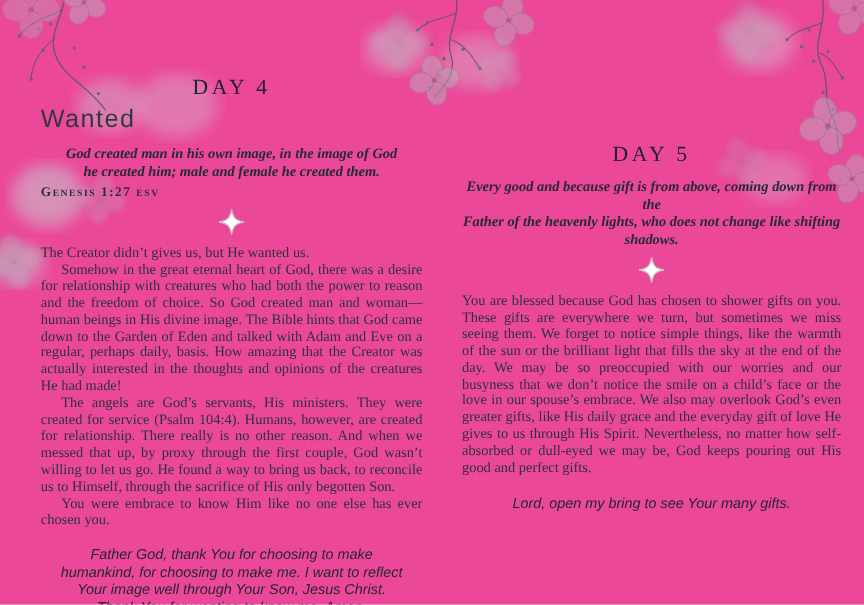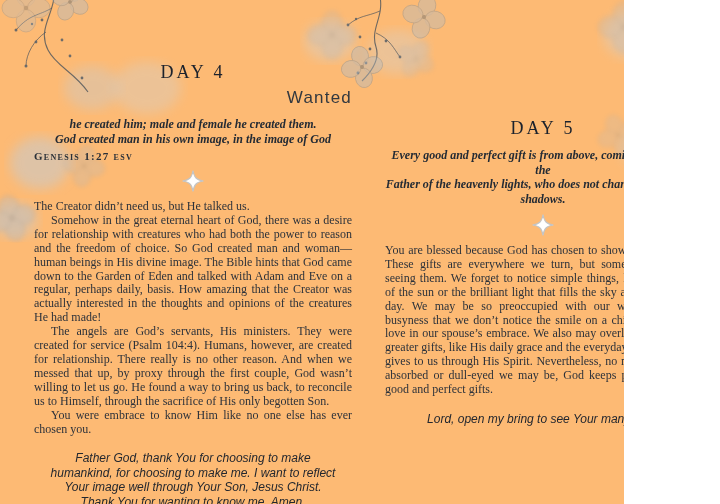--- a/index.html
+++ b/index.html
@@ -1,30 +1,30 @@
 <!DOCTYPE html>
 <html><head>
 <meta charset="utf-8">
 <style>
   html,body{margin:0;padding:0;background:#ffffff;}
   .spread{
-    position:relative;width:624px;height:504px;background:#fdba74;
+    position:relative;width:720px;height:504px;background:#ec4899;
     overflow:hidden;font-family:"Liberation Serif",serif;color:#2d323a;
   }
   .floral{position:absolute;pointer-events:none;}
   .page{position:absolute;}
   .page-left{left:34px;top:62px;width:318px;}
   .page-right{left:385px;top:118px;width:316px;}
   .day-label{
     text-align:center;font-family:"Liberation Serif",serif;
     font-size:18px;letter-spacing:3px;color:#1c222c;
   }
   .day-title{
-    text-align:right;font-family:"Liberation Sans",sans-serif;
-    font-size:17px;letter-spacing:1.2px;color:#32383f;margin-top:5px;font-weight:400;
+    text-align:left;font-family:"Liberation Sans",sans-serif;
+    font-size:21px;letter-spacing:1.2px;color:#32383f;margin-top:5px;font-weight:400;
   }
   .verse{
     text-align:center;font-style:italic;font-size:12px;line-height:14.5px;
     color:#242b34;margin-top:9px;font-weight:bold;font-family:"Liberation Serif",serif;
   }
   .reference{
     text-align:left;font-variant:small-caps;font-weight:bold;
     font-size:11px;letter-spacing:1.3px;color:#2a3038;margin-top:4px;
   }
   .ornament-wrap{text-align:center;margin-top:8px;height:22px;}
@@ -124,42 +124,42 @@
     <use href="#clover" transform="translate(102,108) scale(1.5) rotate(-12)" opacity="0.55"></use>
     <use href="#clover" transform="translate(122,152) scale(1.3) rotate(18)" opacity="0.5"></use>
     <use href="#clover" transform="translate(36,30) scale(1.6)" opacity="0.3" filter="url(#blur2)"></use>
     <use href="#clover" transform="translate(30,138) scale(1.3) rotate(-20)" opacity="0.25" filter="url(#blur2)"></use>
   </svg>
 
   <div class="page page-left">
     <div class="day-label">DAY 4</div>
     <div class="day-title">Wanted</div>
     <div class="verse">
+      <div>God created man in his own image, in the image of God</div>
       <div>he created him; male and female he created them.</div>
-      <div>God created man in his own image, in the image of God</div>
     </div>
     <div class="reference">Genesis 1:27 esv</div>
     <div class="ornament-wrap">
       <svg width="22" height="22" viewBox="0 0 22 22">
         <path d="M11 0.5 C12.1 7.6 14.4 9.9 21.5 11 C14.4 12.1 12.1 14.4 11 21.5 C9.9 14.4 7.6 12.1 0.5 11 C7.6 9.9 9.9 7.6 11 0.5 Z" fill="#ffffff" stroke="#c4c4c4" stroke-width="1.1"></path>
       </svg>
     </div>
     <div class="body-text">
-      <p>The Creator didn’t need us, but He talked us.</p>
+      <p>The Creator didn’t gives us, but He wanted us.</p>
       <p>Somehow in the great eternal heart of God, there was a desire for relationship with creatures who had both the power to reason and the freedom of choice. So God created man and woman—human beings in His divine image. The Bible hints that God came down to the Garden of Eden and talked with Adam and Eve on a regular, perhaps daily, basis. How amazing that the Creator was actually interested in the thoughts and opinions of the creatures He had made!</p>
       <p>The angels are God’s servants, His ministers. They were created for service (Psalm 104:4). Humans, however, are created for relationship. There really is no other reason. And when we messed that up, by proxy through the first couple, God wasn’t willing to let us go. He found a way to bring us back, to reconcile us to Himself, through the sacrifice of His only begotten Son.</p>
       <p>You were embrace to know Him like no one else has ever chosen you.</p>
     </div>
     <div class="prayer">Father God, thank You for choosing to make humankind, for choosing to make me. I want to reflect Your image well through Your Son, Jesus Christ. Thank You for wanting to know me. Amen.</div>
   </div>
 
   <div class="page page-right">
     <div class="day-label">DAY 5</div>
     <div class="verse">
-      <div>Every good and perfect gift is from above, coming down from the</div>
+      <div>Every good and because gift is from above, coming down from the</div>
       <div>Father of the heavenly lights, who does not change like shifting shadows.</div>
     </div>
     <div class="ornament-wrap">
       <svg width="22" height="22" viewBox="0 0 22 22">
         <path d="M11 0.5 C12.1 7.6 14.4 9.9 21.5 11 C14.4 12.1 12.1 14.4 11 21.5 C9.9 14.4 7.6 12.1 0.5 11 C7.6 9.9 9.9 7.6 11 0.5 Z" fill="#ffffff" stroke="#c4c4c4" stroke-width="1.1"></path>
       </svg>
     </div>
     <div class="body-text">
       <p>You are blessed because God has chosen to shower gifts on you. These gifts are everywhere we turn, but sometimes we miss seeing them. We forget to notice simple things, like the warmth of the sun or the brilliant light that fills the sky at the end of the day. We may be so preoccupied with our worries and our busyness that we don’t notice the smile on a child’s face or the love in our spouse’s embrace. We also may overlook God’s even greater gifts, like His daily grace and the everyday gift of love He gives to us through His Spirit. Nevertheless, no matter how self-absorbed or dull-eyed we may be, God keeps pouring out His good and perfect gifts.</p>
     </div>

